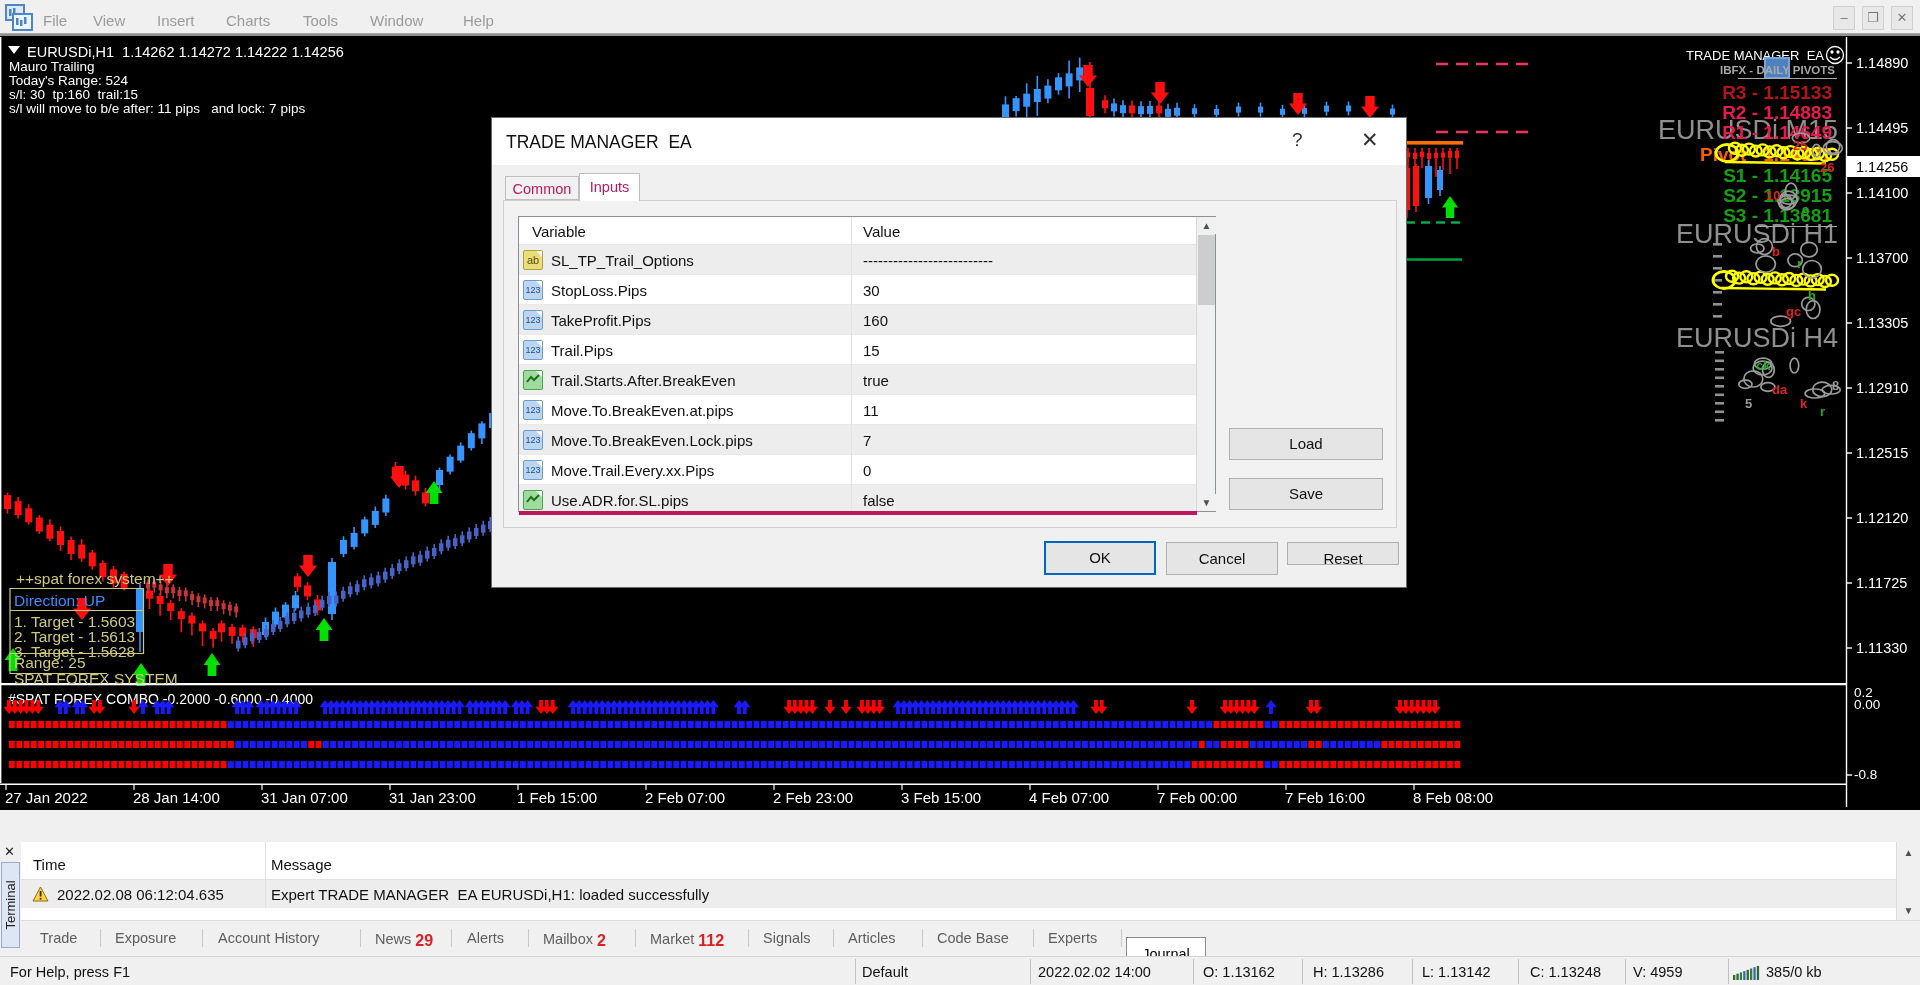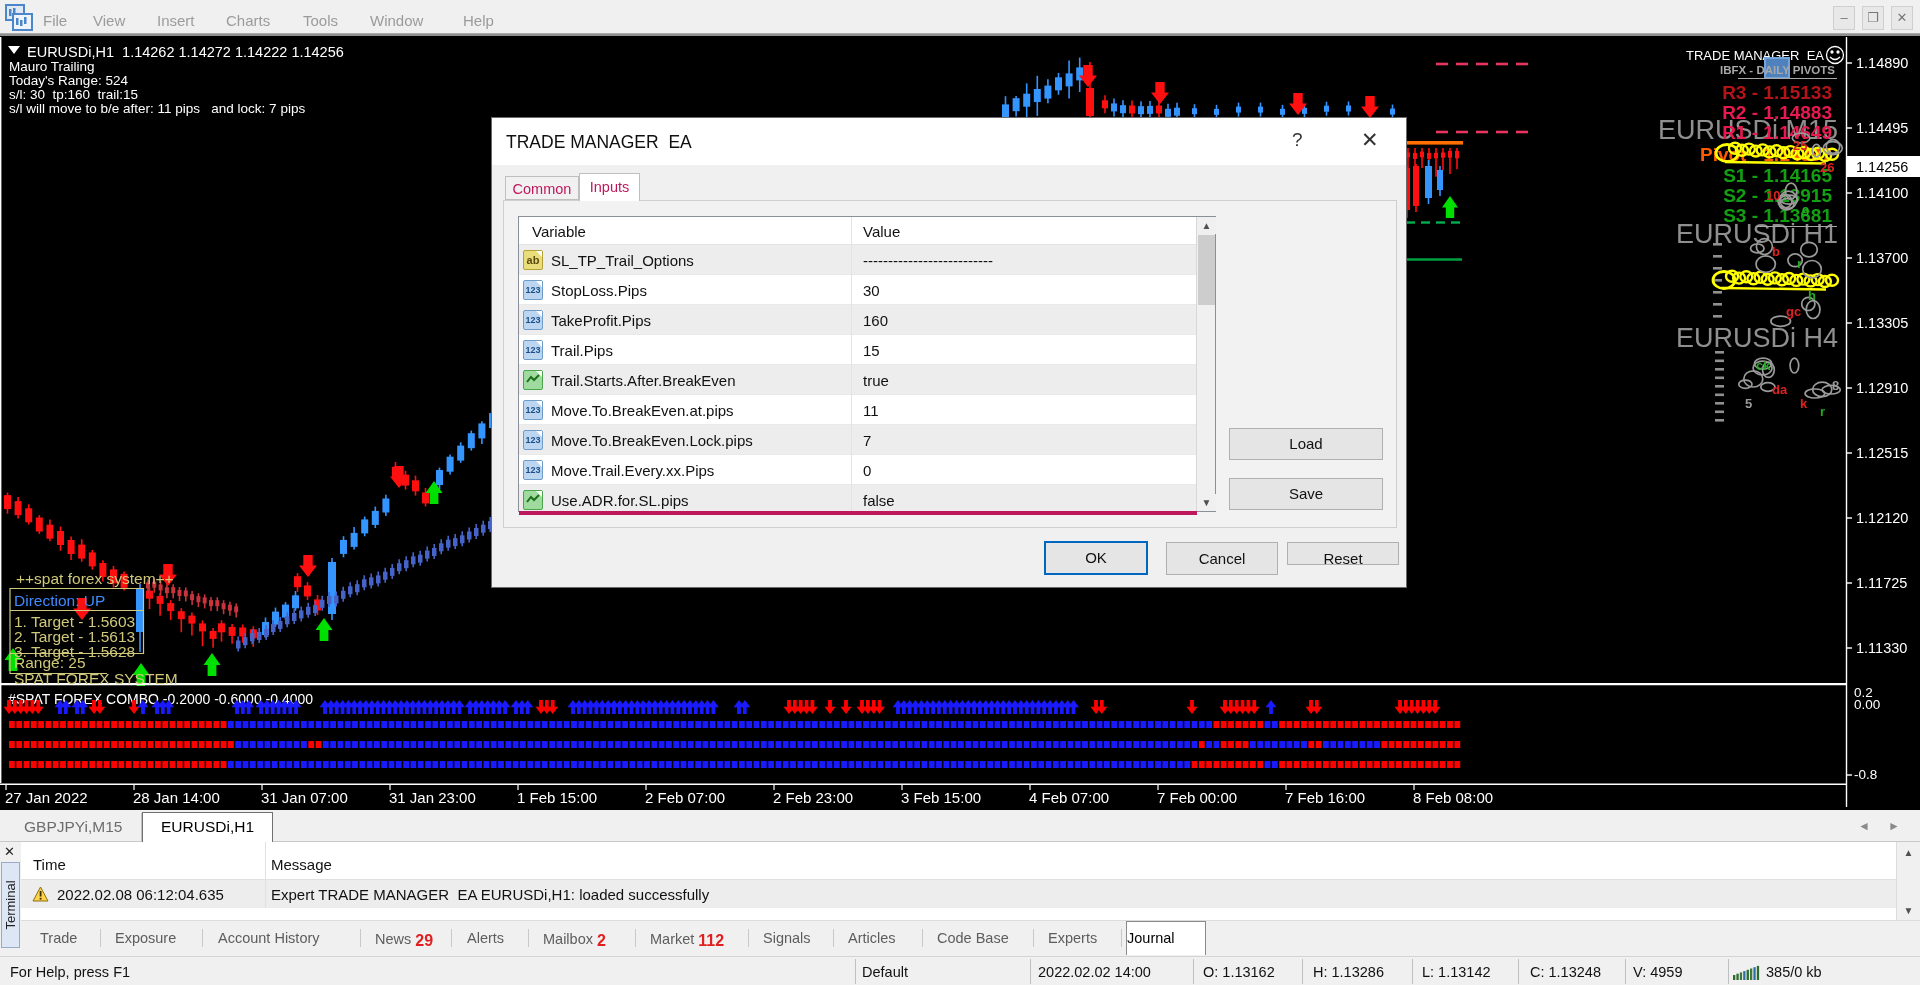--- a/index.html
+++ b/index.html
@@ -16,27 +16,27 @@
 #dlgtitle .x{position:absolute;left:869px;top:10px;font-size:21px;color:#333}
 .tab{position:absolute;font-size:14.5px;color:#be185d;text-align:center}
 #tabCommon{left:13px;top:58px;width:74px;height:24px;background:#f1f1f1;border:1px solid #bfbfbf;line-height:24px}
 #tabInputs{left:87px;top:55px;width:61px;height:28px;background:#fff;border:1px solid #bfbfbf;border-bottom:none;line-height:26px;z-index:2}
 #tabpage{position:absolute;left:11px;top:82px;width:894px;height:328px;background:#f2f2f2;border:1px solid #cfcfcf}
 #grid{position:absolute;left:26px;top:98px;width:698px;height:296px;background:#fff;border:1px solid #8a9099}
 #grid .hdr{position:absolute;left:0;top:0;width:100%;height:28px;background:#fff;border-bottom:1px solid #e3e3e3;font-size:15px;color:#111}
 .grow{position:absolute;left:0;width:678px;height:30px;font-size:15px;color:#111}
 .grow .nm{position:absolute;left:32px;top:7px;white-space:nowrap}
 .grow .vl{position:absolute;left:344px;top:7px;white-space:nowrap}
-.gic{position:absolute;left:4px;top:5px;width:20px;height:20px;border-radius:2px;font-weight:bold;text-align:center}
+.gic{position:absolute;left:4px;top:5px;width:20px;height:20px;border-radius:2px;font-weight:normal;text-align:center}
 #vline{position:absolute;left:332px;top:0;width:1px;height:294px;background:#e3e3e3}
 #sbar{position:absolute;left:677px;top:0;width:19px;height:294px;background:#f0f0f0;border-left:1px solid #d8d8d8}
 .sbtn{position:absolute;left:0;width:19px;height:17px;background:#f0f0f0;color:#505050;font-size:10px;text-align:center;line-height:17px}
 #sthumb{position:absolute;left:1px;top:18px;width:17px;height:70px;background:#cdcdcd}
 .btn{position:absolute;background:#e5e5e5;border:1px solid #b0b0b0;font-size:15px;color:#111;text-align:center}
-#btnOK{left:552px;top:423px;width:104px;height:34px;border:2px solid #0067c0;line-height:30px}
+#btnOK{left:552px;top:423px;width:112px;height:34px;border:2px solid #0067c0;line-height:30px}
 #btnCancel{left:674px;top:424px;width:112px;height:33px;line-height:31px}
 #btnReset{left:795px;top:424px;width:112px;height:23px;line-height:31px}
 #btnLoad{left:737px;top:310px;width:154px;height:32px;line-height:30px}
 #btnSave{left:737px;top:360px;width:154px;height:32px;line-height:30px}
 #tabbar{left:0;top:810px;width:1920px;height:32px;background:#f0f0f0;border-bottom:1px solid #c8c8c8}
 #ctab1{position:absolute;left:0px;top:3px;width:142px;height:29px;border-right:1px solid #c0c0c0;color:#6d6d6d;font-size:15.5px;text-align:left;padding-left:24px;line-height:28px}
 #ctab2{position:absolute;left:142px;top:2px;width:131px;height:30px;background:#fff;border:1px solid #707070;border-bottom:none;color:#000;font-size:15.5px;text-align:center;line-height:28px}
 .tscroll{position:absolute;top:9px;color:#8a8a8a;font-size:12px}
 #terminal{left:0;top:842px;width:1920px;height:114px;background:#fff}
 #tstrip{position:absolute;left:0;top:0;width:21px;height:114px;background:#f0f0f0;z-index:6}
@@ -44,21 +44,21 @@
 #tvert{position:absolute;left:1px;top:20px;width:19px;height:86px;background:#dde6f4;border:1px solid #9aaac8}
 #tvert span{position:absolute;left:-32px;top:35px;display:block;width:82px;height:14px;line-height:14px;transform:rotate(-90deg);font-size:13px;color:#222;text-align:center}
 #thead{position:absolute;left:21px;top:0;width:1875px;height:38px;background:#fff;border-bottom:1px solid #e0e0e0;font-size:15px;color:#111}
 #trow{position:absolute;left:21px;top:38px;width:1875px;height:28px;background:#ededed;font-size:15px;color:#111}
 #tcol{position:absolute;left:265px;top:0;width:1px;height:66px;background:#e0e0e0}
 #tscr{position:absolute;left:1896px;top:0;width:24px;height:78px;background:#f0f0f0;border-left:1px solid #dcdcdc}
 #ttabs{position:absolute;left:0;top:78px;width:1920px;height:36px;background:#f0f0f0;border-top:1px solid #dcdcdc}
 .ttab{position:absolute;top:9px;font-size:14.5px;color:#5d5d5d;white-space:nowrap}
 .tnum{color:#e02020;font-size:16px;font-weight:bold;position:relative;top:2px}
 .tdiv{position:absolute;top:8px;width:1px;height:18px;background:#c8c8c8}
-#jtab{position:absolute;left:1126px;top:0px;width:80px;height:34px;background:#fff;border:1px solid #8a8a8a;border-bottom:none;font-size:14.5px;color:#000;line-height:32px}
+#jtab{position:absolute;left:1126px;top:16px;width:80px;height:34px;background:#fff;border:1px solid #8a8a8a;border-bottom:none;font-size:14.5px;color:#000;text-align:center;line-height:32px}
 #statusbar{left:0;top:956px;width:1920px;height:29px;background:#f0f0f0;border-top:1px solid #d4d4d4;font-size:14.5px;color:#111}
 .sitem{position:absolute;top:7px;white-space:nowrap}
 .sdiv{position:absolute;top:2px;width:1px;height:25px;background:#c0c0c0}
 </style></head>
 <body>
 <div id="app">
 <div id="menubar">
       <svg class="abs" style="left:5px;top:4px" width="28" height="28" viewBox="0 0 28 28">
         <rect x="1" y="1" width="18" height="15" fill="#dfe9f5" stroke="#4a86c8" stroke-width="2"></rect>
         <rect x="8" y="10" width="19" height="16" fill="#eef4fb" stroke="#4a86c8" stroke-width="2"></rect>
@@ -1320,26 +1320,20 @@
         <line x1="10.0" y1="588.0" x2="10.0" y2="674.0" stroke="#cfc87a" stroke-width="1.2"></line>
         <text x="14.0" y="606.0" fill="#3f8cff" font-size="15.5">Direction: UP</text>
         <text x="14.0" y="627.0" fill="#cfc87a" font-size="15.5">1. Target - 1.5603</text>
         <text x="14.0" y="642.0" fill="#cfc87a" font-size="15.5">2. Target - 1.5613</text>
         <text x="14.0" y="657.0" fill="#cfc87a" font-size="15.5">3. Target - 1.5628</text>
         <line x1="10.0" y1="653.5" x2="144.0" y2="653.5" stroke="#cfc87a" stroke-width="1.2"></line>
         <text x="14.0" y="668.0" fill="#cfc87a" font-size="15.5">Range: 25</text>
         <line x1="10.0" y1="673.5" x2="107.0" y2="673.5" stroke="#cfc87a" stroke-width="1.2"></line>
         <text x="14.0" y="684.0" fill="#cfc87a" font-size="15.5">SPAT FOREX SYSTEM</text>
       </svg></div>
-<div id="tabbar" class="abs">
-      <div id="ctab1">GBPJPYi,M15</div>
-      <div id="ctab2">EURUSDi,H1</div>
-      <span class="tscroll" style="left:1858px">◄</span>
-      <span class="tscroll" style="left:1888px">►</span>
-    </div>
 <div id="terminal" class="abs">
       <div id="tstrip">
         <span class="x">✕</span>
         <div id="tvert">
           <span>Terminal</span>
         </div>
       </div>
       <div id="thead">
         <span style="position:absolute;left:12px;top:14px">Time</span>
         <span style="position:absolute;left:250px;top:14px">Message</span>

